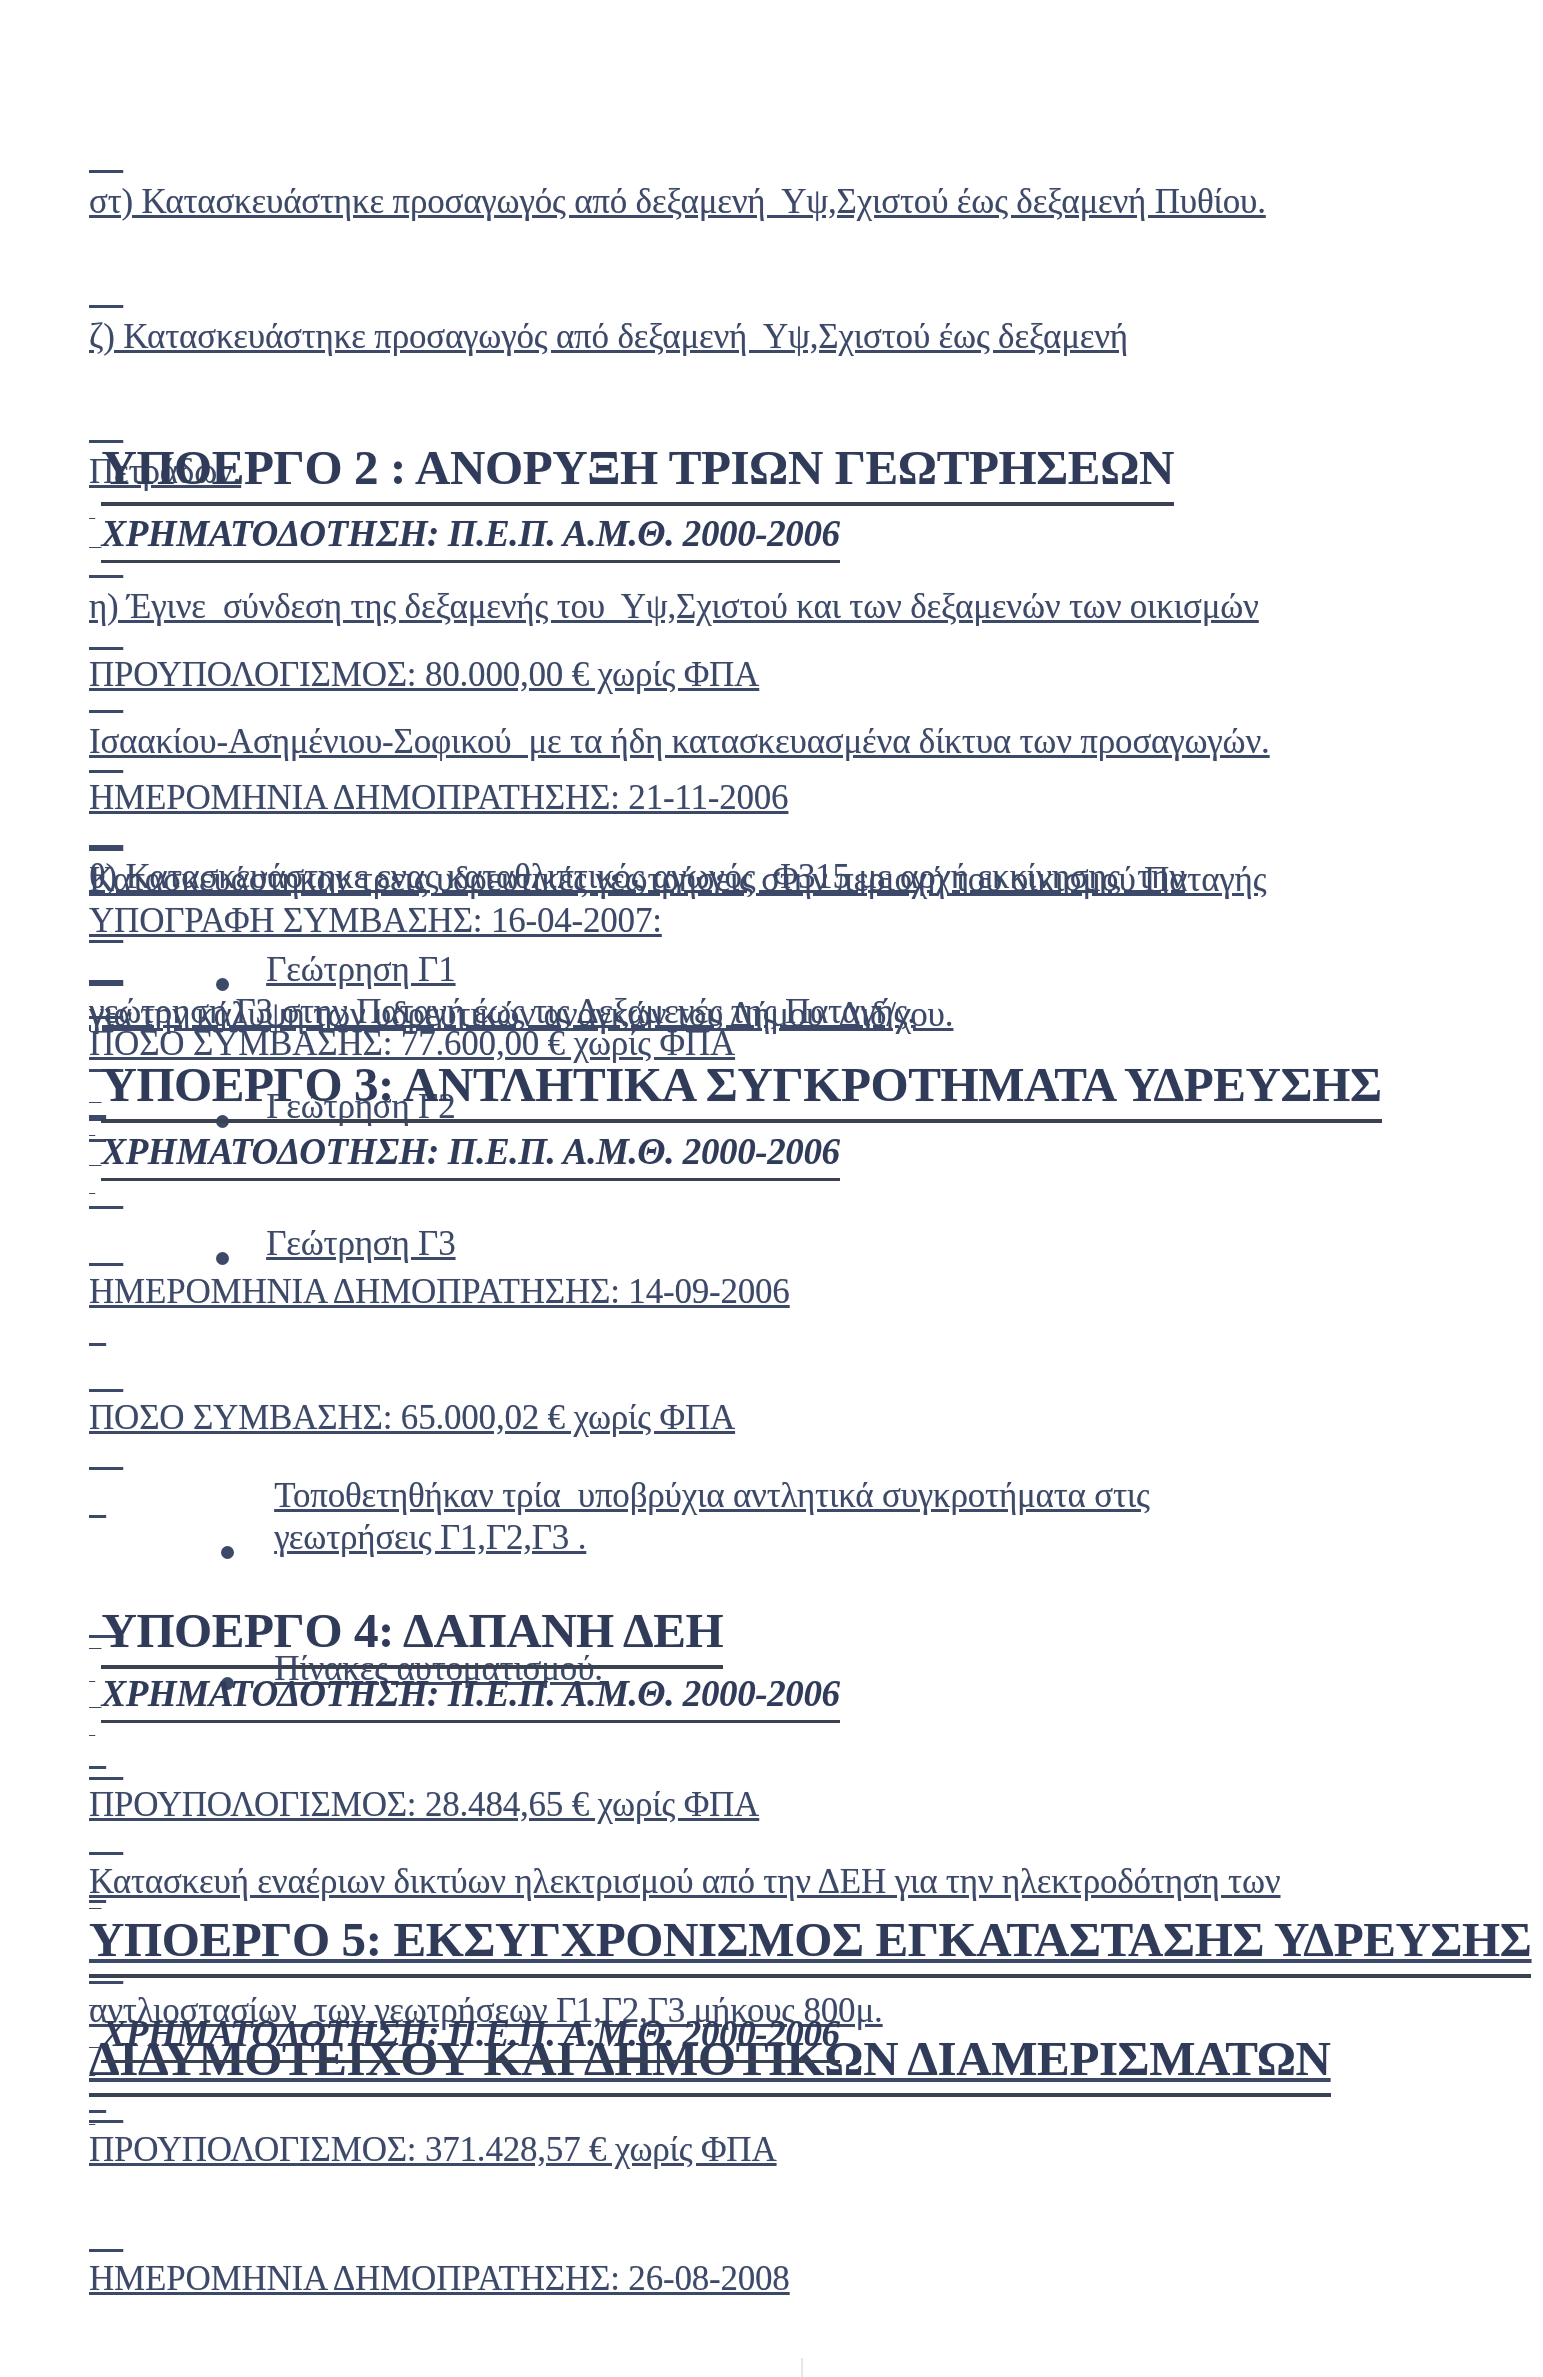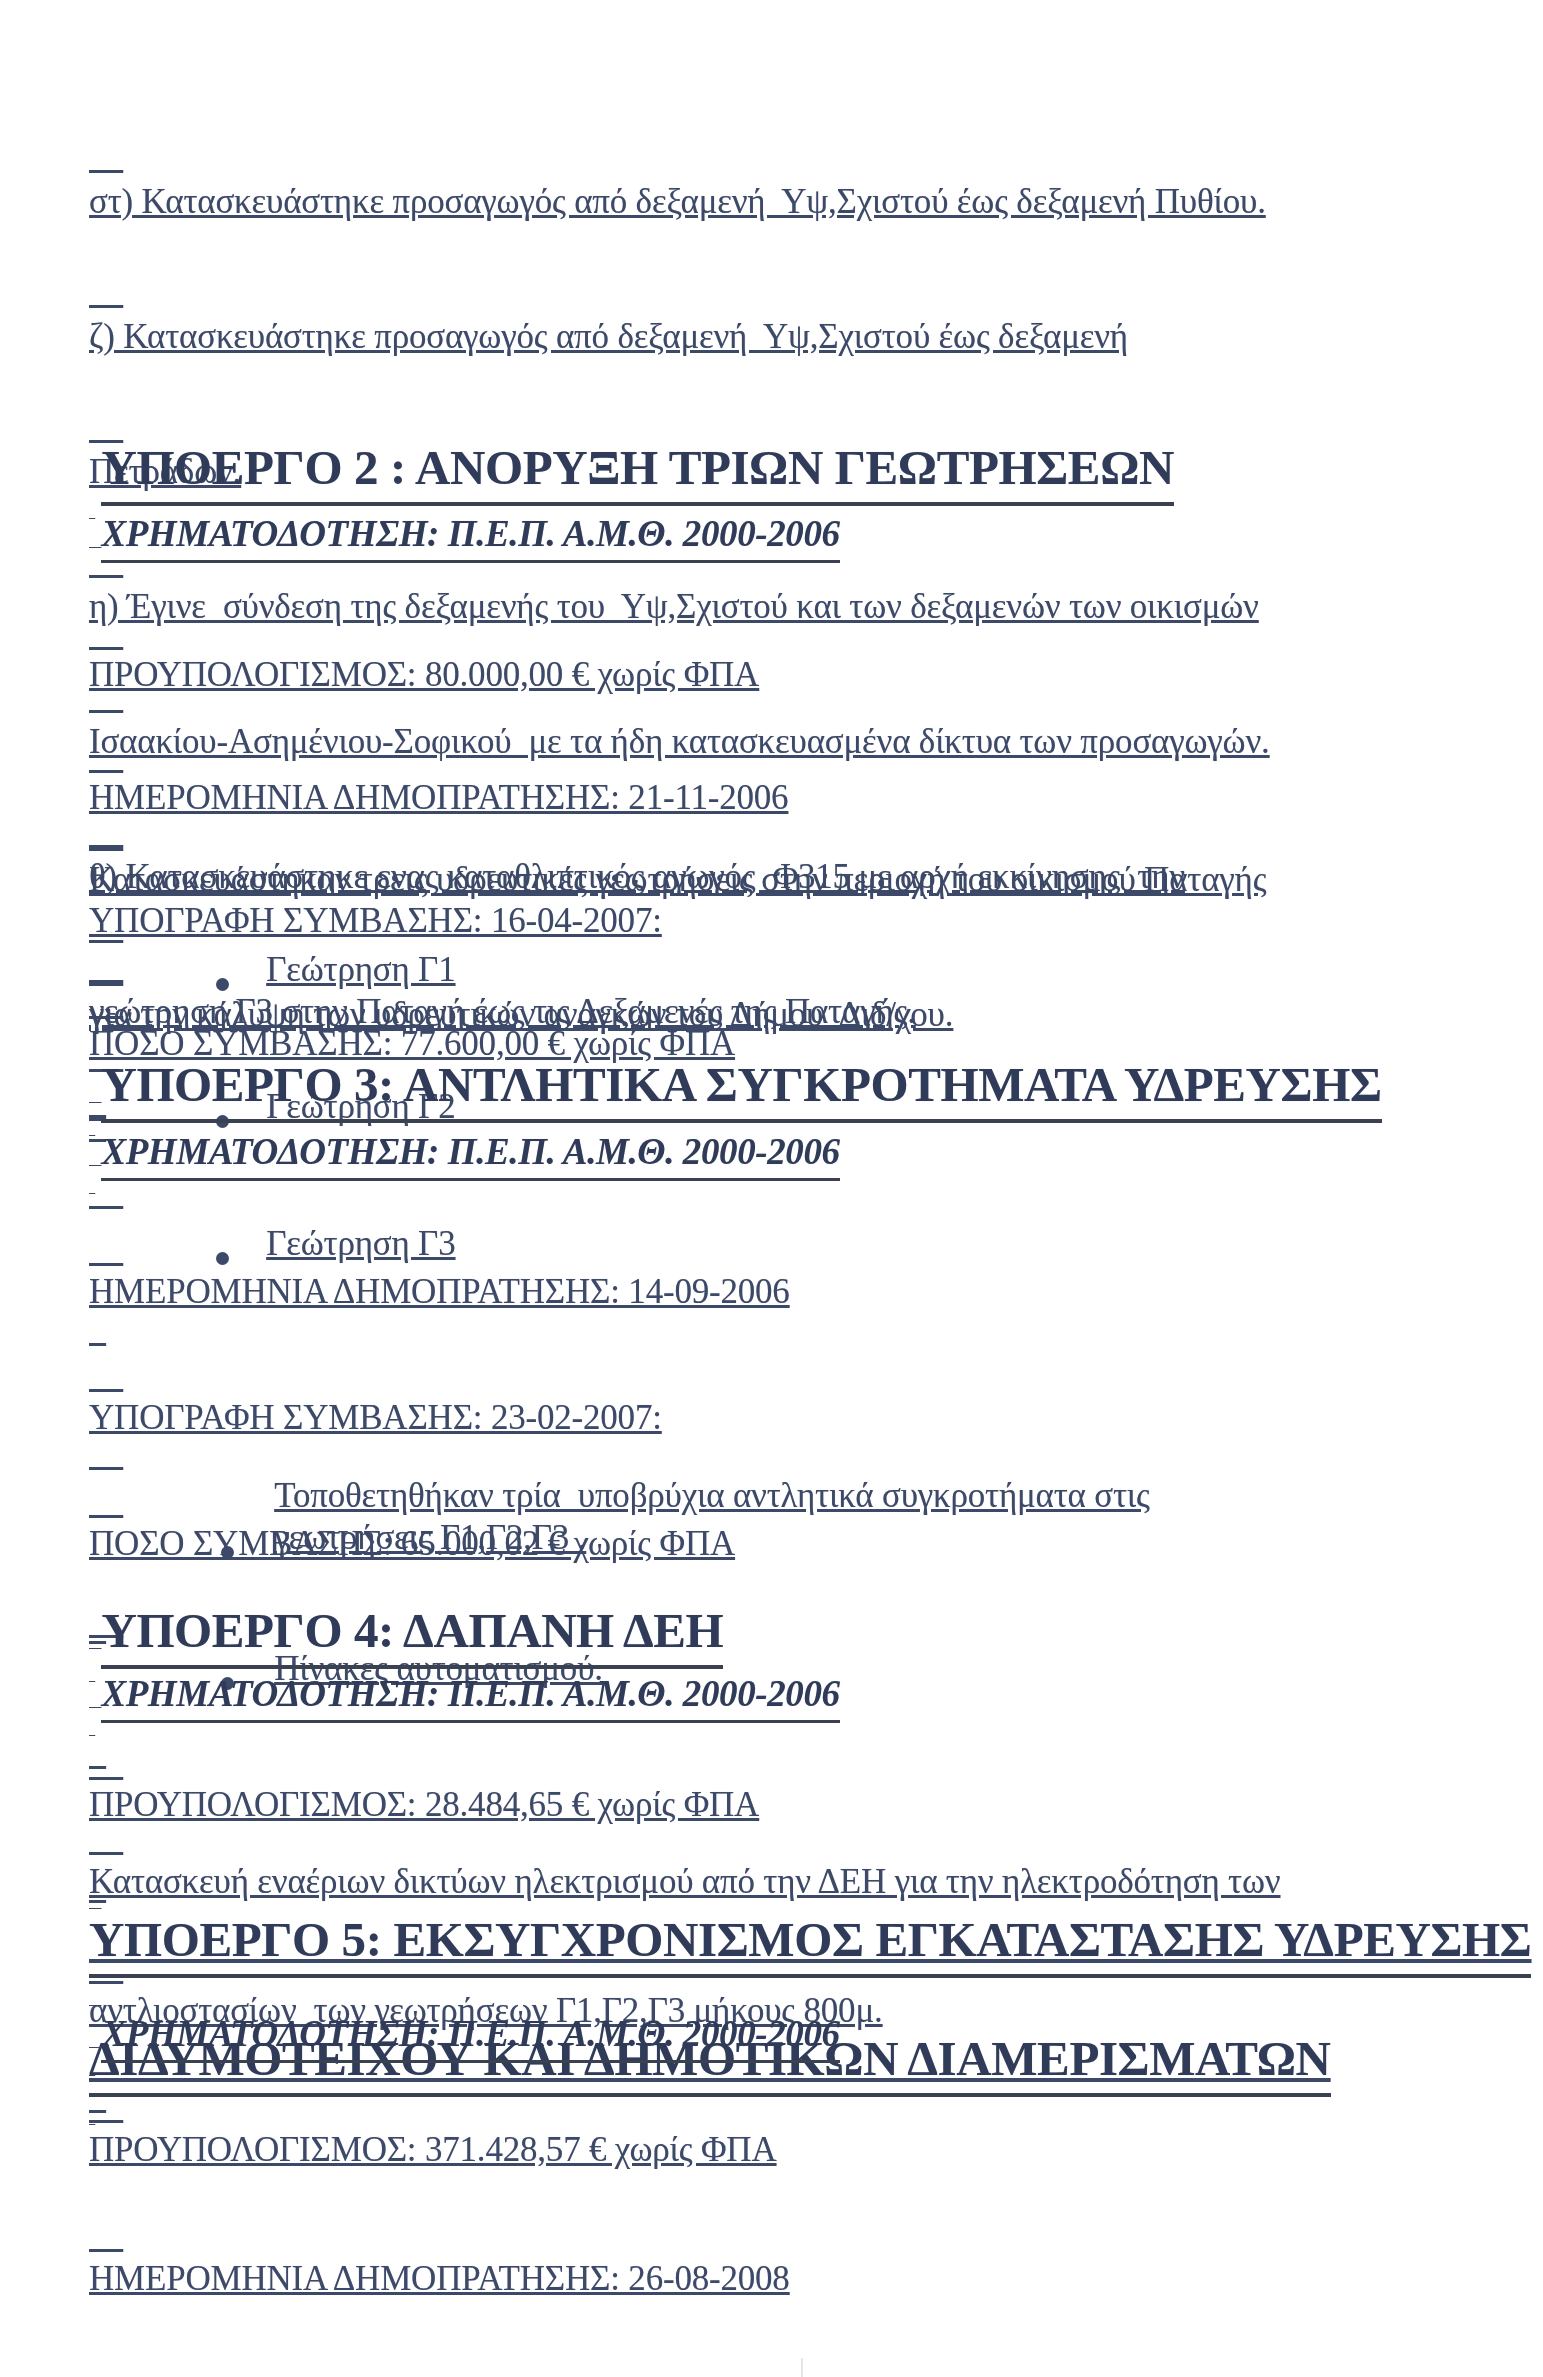--- a/index.html
+++ b/index.html
@@ -125,21 +125,20 @@
   <div class="block heading" style="top:1041px">
     <span class="h-text">ΥΠΟΕΡΓΟ 3: ΑΝΤΛΗΤΙΚΑ ΣΥΓΚΡΟΤΗΜΑΤΑ ΥΔΡΕΥΣΗΣ</span>
   </div>
 
   <div class="block funding" style="top:1115px">
     <span class="f-text">ΧΡΗΜΑΤΟΔΟΤΗΣΗ: Π.Ε.Π. Α.Μ.Θ. 2000-2006</span>
   </div>
 
   <div class="block stats54" style="top:1187px">
     <div class="line">ΗΜΕΡΟΜΗΝΙΑ ΔΗΜΟΠΡΑΤΗΣΗΣ: 14-09-2006</div>
-    <div class="line">ΥΠΟΓΡΑΦΗ ΣΥΜΒΑΣΗΣ: 23-02-2007:</div>
     <div class="line">ΠΟΣΟ ΣΥΜΒΑΣΗΣ: 65.000,02 € χωρίς ΦΠΑ</div>
   </div>
 
   <div class="block bullet-list bullet-list-b" style="top:1391px">
     <div class="bullet-row">
       <span class="dot"></span>
       <span class="bullet-text"><span class="line" style="display:block">Τοποθετηθήκαν τρία  υποβρύχια αντλητικά συγκροτήματα στις</span><span class="line" style="display:block">γεωτρήσεις Γ1,Γ2,Γ3 .</span></span>
     </div>
     <div class="bullet-row second">
       <span class="dot"></span>

